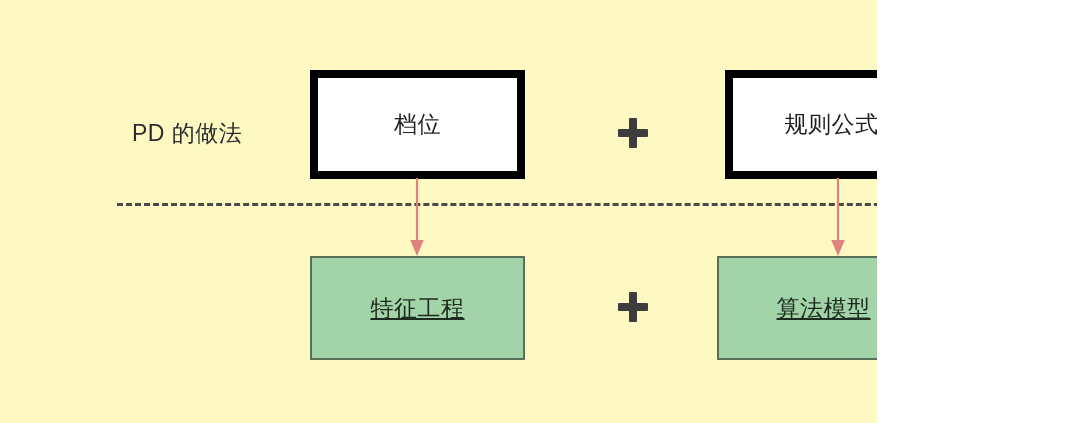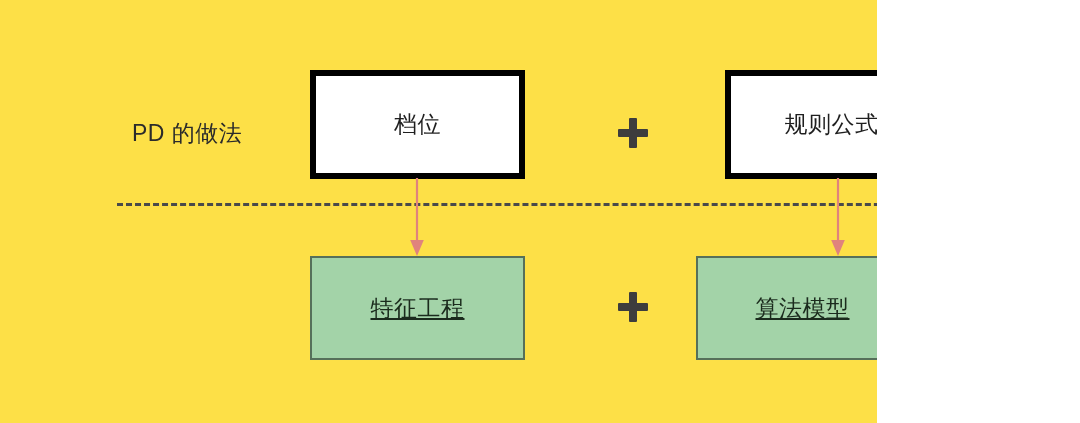--- a/index.html
+++ b/index.html
@@ -8,21 +8,21 @@
     padding: 0;
     background: #ffffff;
   }
   body {
     font-family: "Liberation Sans", "DejaVu Sans", sans-serif;
   }
   #canvas {
     position: relative;
     width: 877px;
     height: 423px;
-    background: #fde047;
+    background: #fef9c3;
     overflow: hidden;
   }
 
   
   .row-label {
     position: absolute;
     font-size: 23px;
     line-height: 1;
     color: #2b2b2b;
     letter-spacing: 0.5px;
@@ -39,34 +39,34 @@
     display: flex;
     align-items: center;
     justify-content: center;
     font-size: 23px;
     line-height: 1;
     letter-spacing: 0.5px;
     white-space: nowrap;
   }
   .node-box.plain {
     background: #ffffff;
-    border: 6px solid #000000;
+    border: 8px solid #000000;
     color: #1f1f1f;
   }
   .node-box.green {
     background: #a3d3a8;
     border: 2px solid #56705a;
     color: #1b2b1d;
     text-decoration: underline;
   }
 
   #box-tier    { left: 310px; top: 70px;  width: 215px; height: 109px; }
   #box-formula { left: 725px; top: 70px;  width: 213px; height: 109px; }
   #box-feature { left: 310px; top: 256px; width: 215px; height: 104px; }
-  #box-model   { left: 696px; top: 256px; width: 213px; height: 104px; }
+  #box-model   { left: 717px; top: 256px; width: 213px; height: 104px; }
 
   
   .plus-sign {
     position: absolute;
     width: 34px;
     height: 34px;
     transform: translate(-50%, -50%);
     color: #3d3d3d;
   }
   .plus-sign::before,

